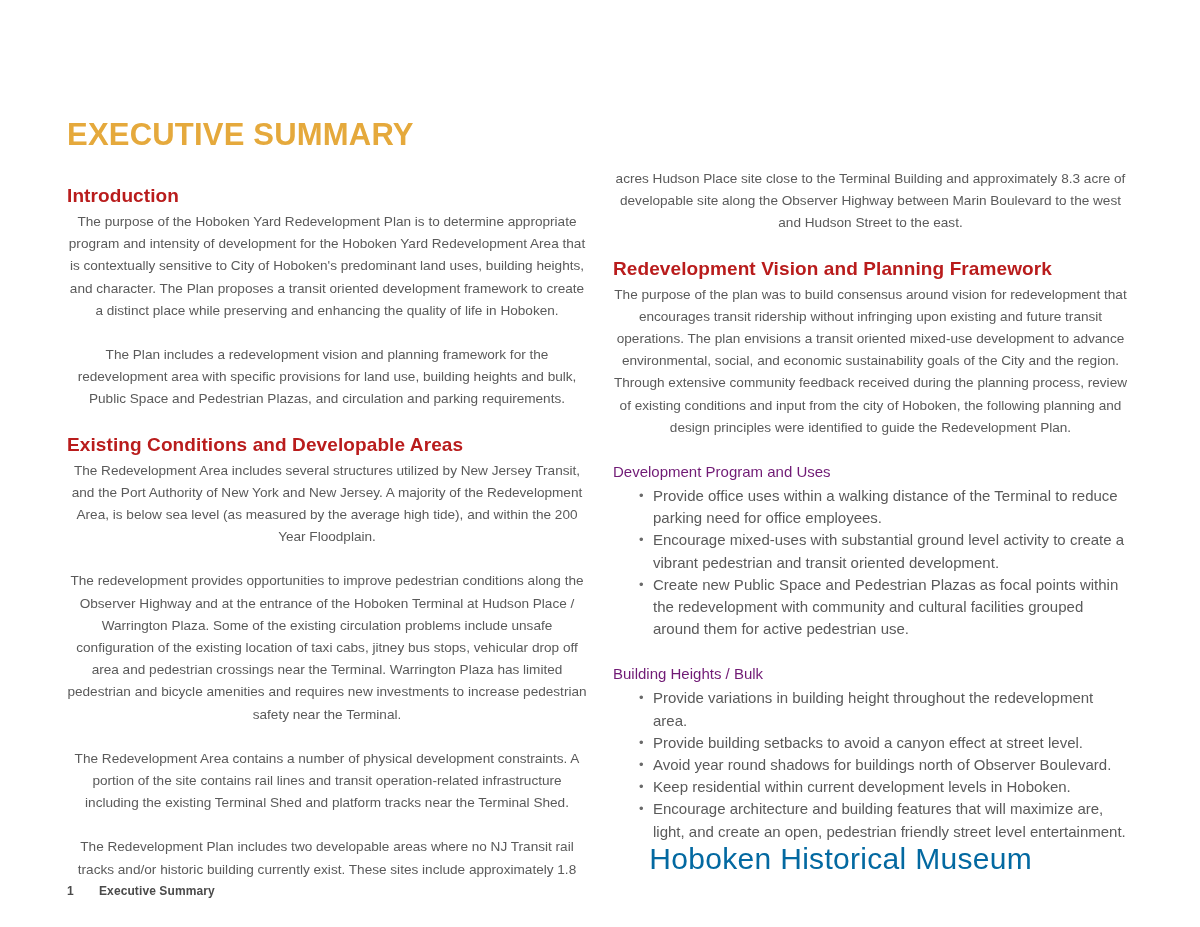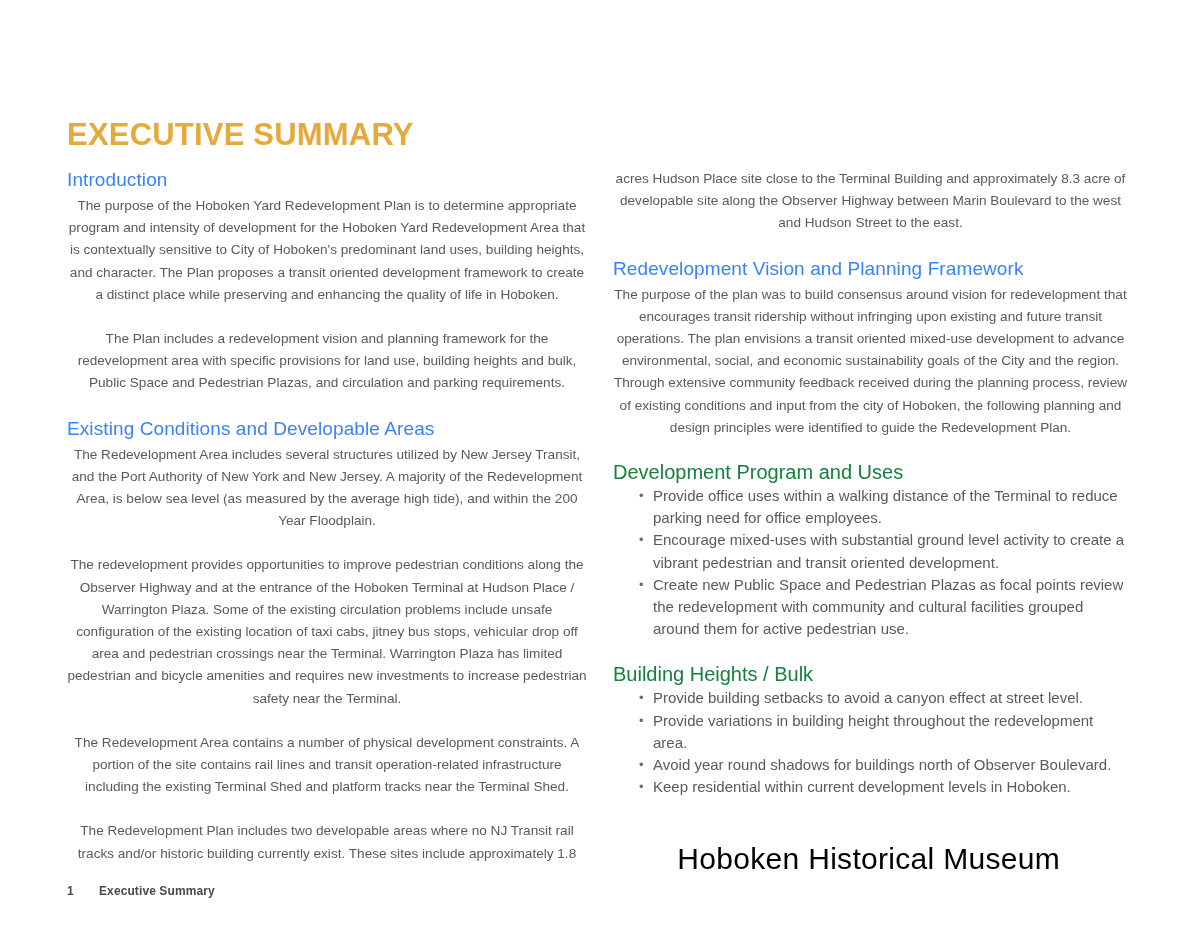--- a/index.html
+++ b/index.html
@@ -40,32 +40,32 @@
   .col {
     position: absolute;
     top: 168px;
     width: 520px;
   }
   .col-left  { left: 67px;  }
   .col-right { left: 613px; width: 515px; }
 
   
   .h-section {
-    color: #3b82f6;
+    color: #b91c1c;
     font-size: 19px;
-    font-weight: 400;
+    font-weight: 700;
     line-height: 24px;
-    margin: 0 0 3px 0;
+    margin: 16px 0 3px 0;
     letter-spacing: 0.1px;
   }
 
   
   .h-sub {
-    color: #15803d;
-    font-size: 20px;
+    color: #701a75;
+    font-size: 15px;
     font-weight: 400;
     line-height: 22px;
     margin: 0 0 2px 0;
   }
   .h-sub.spaced-top { margin-top: 23px; }
 
   
   p.body {
     margin: 0 0 22px 0;
     font-size: 13.6px;
@@ -107,25 +107,25 @@
     font-size: 12px;
     font-weight: 700;
     color: #4a4a4a;
     letter-spacing: 0.1px;
   }
   .footer .pagenum { display: inline-block; width: 32px; }
 
   
   .watermark {
     position: absolute;
-    right: 44px;
+    right: 72px;
     top: 842px;
     font-size: 30px;
     font-weight: 400;
-    color: #000000;
+    color: #0369a1;
     letter-spacing: 0.3px;
     white-space: nowrap;
   }
 </style>
 </head>
 <body>
 
 <div class="page">
 
   <h1 class="doc-title">EXECUTIVE SUMMARY</h1>
@@ -148,29 +148,30 @@
 
     <p class="body">acres Hudson Place site close to the Terminal Building and approximately 8.3 acre of developable site along the Observer Highway between Marin Boulevard to the west and Hudson Street to the east.</p>
 
     <h2 class="h-section">Redevelopment Vision and Planning Framework</h2>
     <p class="body">The purpose of the plan was to build consensus around vision for redevelopment that encourages transit ridership without infringing upon existing and future transit operations. The plan envisions a transit oriented mixed-use development to advance environmental, social, and economic sustainability goals of the City and the region. Through extensive community feedback received during the planning process, review of existing conditions and input from the city of Hoboken, the following planning and design principles were identified to guide the Redevelopment Plan.</p>
 
     <h3 class="h-sub">Development Program and Uses</h3>
     <ul class="bullets">
       <li>Provide office uses within a walking distance of the Terminal to reduce parking need for office employees.</li>
       <li>Encourage mixed-uses with substantial ground level activity to create a vibrant pedestrian and transit oriented development.</li>
-      <li>Create new Public Space and Pedestrian Plazas as focal points review the redevelopment with community and cultural facilities grouped around them for active pedestrian use.</li>
+      <li>Create new Public Space and Pedestrian Plazas as focal points within the redevelopment with community and cultural facilities grouped around them for active pedestrian use.</li>
     </ul>
 
     <h3 class="h-sub spaced-top">Building Heights / Bulk</h3>
     <ul class="bullets">
+      <li>Provide variations in building height throughout the redevelopment area.</li>
       <li>Provide building setbacks to avoid a canyon effect at street level.</li>
-      <li>Provide variations in building height throughout the redevelopment area.</li>
       <li>Avoid year round shadows for buildings north of Observer Boulevard.</li>
       <li>Keep residential within current development levels in Hoboken.</li>
+      <li>Encourage architecture and building features that will maximize are, light, and create an open, pedestrian friendly street level entertainment.</li>
     </ul>
 
   </div>
 
   <div class="footer">
     <span class="pagenum">1</span><span>Executive Summary</span>
   </div>
 
   <div class="watermark">Hoboken Historical Museum</div>
 

